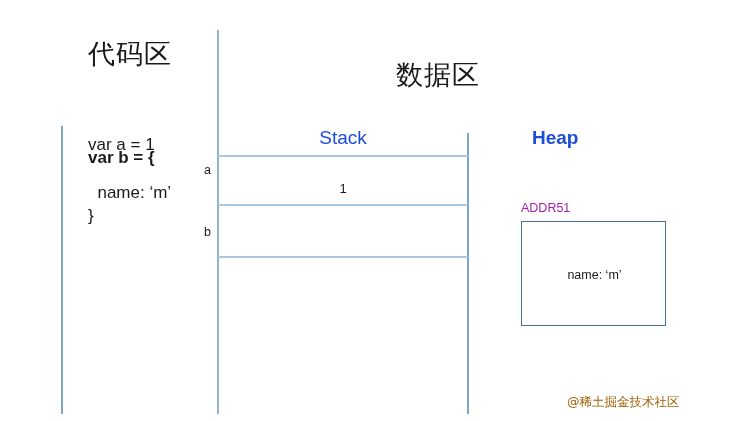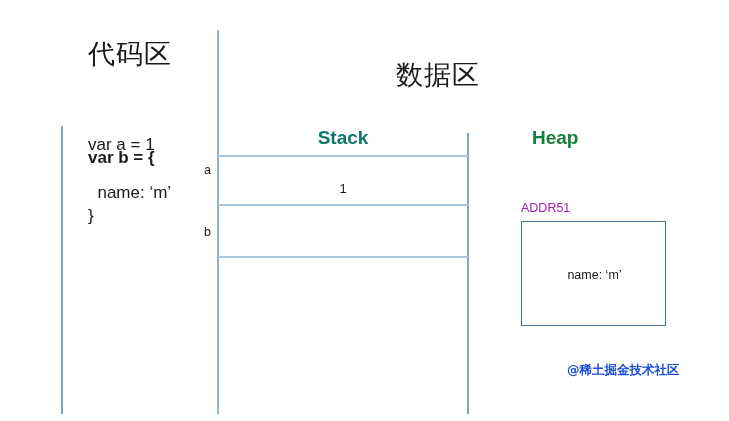--- a/index.html
+++ b/index.html
@@ -54,22 +54,22 @@
   #code-line-3 { left: 88px; top: 206px; }
 
   
   #stack-title {
     position: absolute;
     left: 218px;
     top: 127px;
     width: 250px;
     text-align: center;
     font-size: 19px;
-    font-weight: bold;
-    color: #0f766e;
+    font-weight: normal;
+    color: #1d4ed8;
   }
   .hrule {
     position: absolute;
     left: 218px;
     width: 250px;
     height: 2px;
     background: #a9c7e0;
   }
   #hrule-0 { top: 155px; }
   #hrule-1 { top: 204px; }
@@ -95,21 +95,21 @@
   #slot-value-a { top: 181px; }
   #slot-value-b { top: 225px; }
 
   
   #heap-title {
     position: absolute;
     left: 532px;
     top: 127px;
     font-size: 19px;
     font-weight: bold;
-    color: #15803d;
+    color: #1d4ed8;
   }
   #heap-addr-label {
     position: absolute;
     left: 521px;
     top: 201px;
     font-size: 12.5px;
     color: #a21caf;
   }
   #heap-box {
     position: absolute;
@@ -131,26 +131,25 @@
     align-items: center;
     justify-content: center;
     font-size: 12.5px;
     color: #1a1a1a;
   }
 
   
   #watermark {
     position: absolute;
     left: 567px;
-    top: 362px;
+    top: 394px;
     font-family: "DejaVu Sans", sans-serif;
     font-size: 12.5px;
-    color: #1d4ed8;
+    color: #a16207;
     white-space: nowrap;
-    font-weight: bold;
   }
 </style>
 </head>
 <body>
 
 <div id="canvas">
 
   <div class="section-title" id="code-area-title">代码区</div>
 
   <div class="section-title" id="data-area-title">数据区</div>

